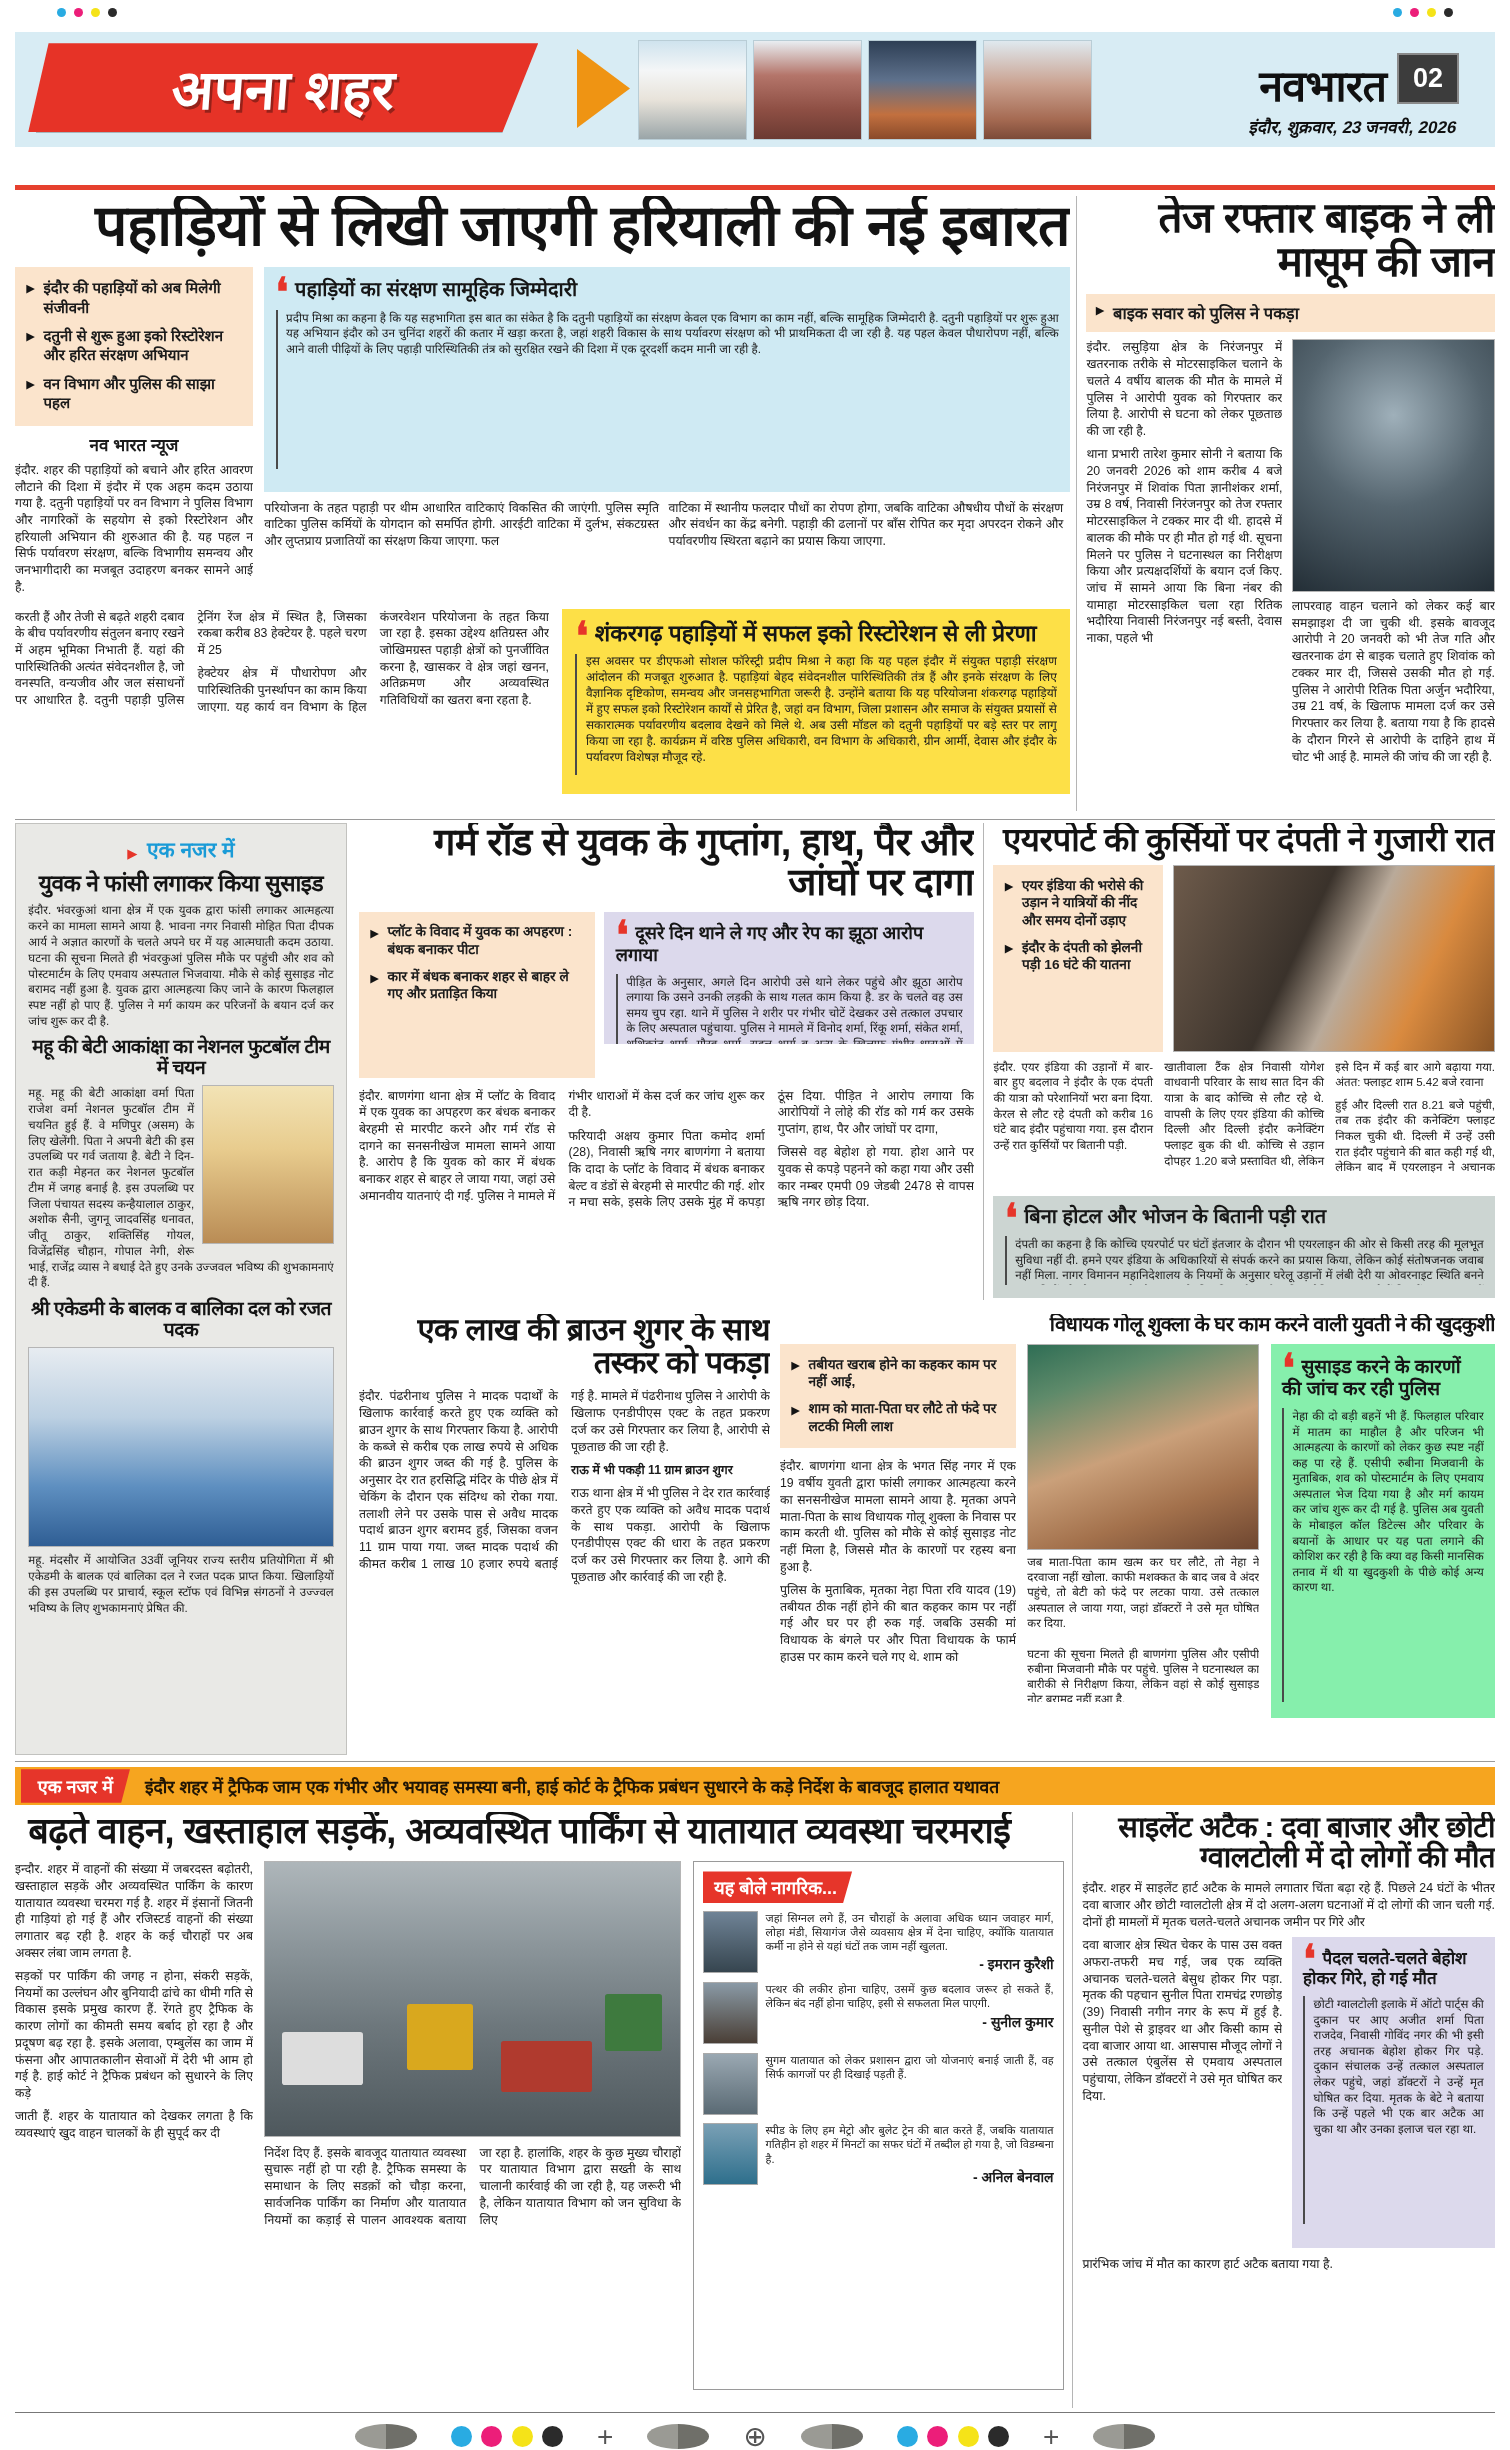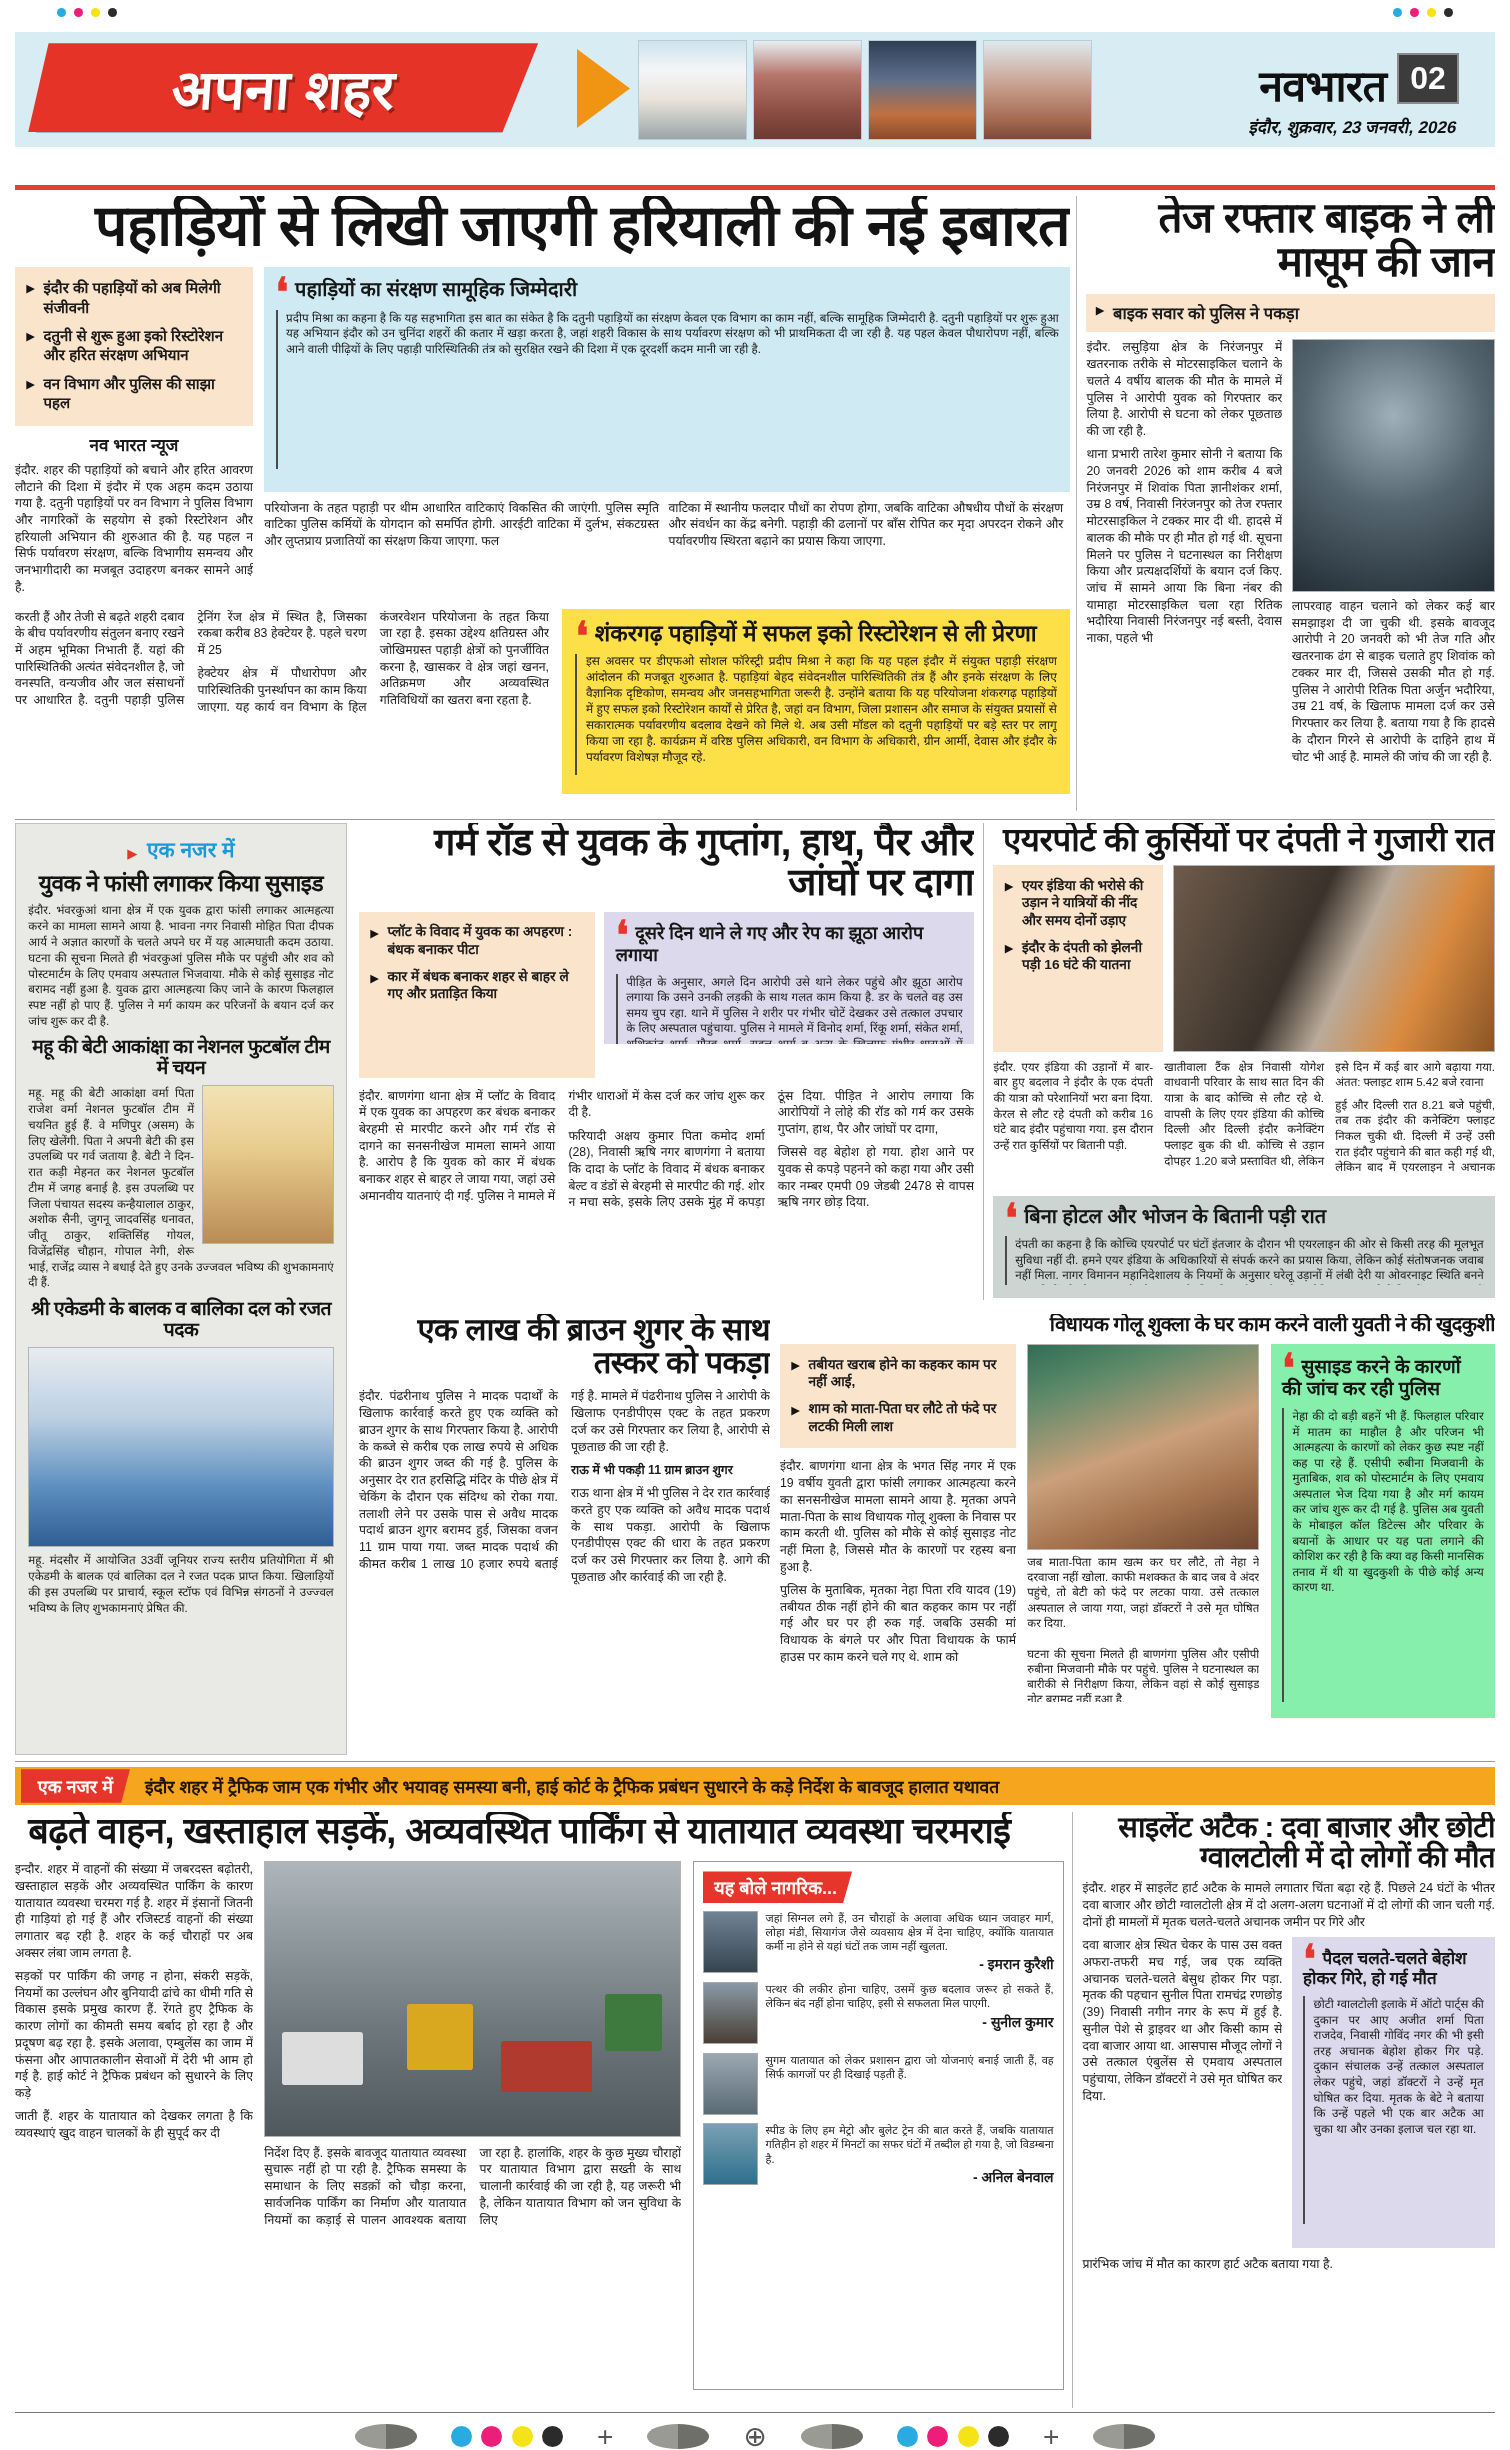--- a/index.html
+++ b/index.html
@@ -31,21 +31,21 @@
             display:flex; align-items:center; justify-content:center; }
   .banner span { color:#fff; font-size:55px; font-weight:800; text-shadow:2.8px 2.8px 0 rgba(0,0,0,.35); transform:skewX(-4deg); }
   .wedge { position:absolute; left:562px; top:17px; width:53px; height:79px; background:#ef9413; clip-path:polygon(0 0,100% 50%,0 100%); }
   .mphoto { position:absolute; top:7.6px; width:109px; height:100px; border:0.9px solid #b9cdd6; }
   .mp1 { left:623px; background:linear-gradient(180deg,#cfe3ee,#f4f6f7 30%,#e8e3da 60%,#9aa5a8); }
   .mp2 { left:738px; background:linear-gradient(180deg,#e9eef2,#b4756a 35%,#8e4f44 70%,#6b3a32); }
   .mp3 { left:853px; background:linear-gradient(180deg,#2e3f55,#5e718c 40%,#c2703f 75%,#8a4a2a); }
   .mp4 { left:968px; background:linear-gradient(180deg,#dfe9ef,#c9a08e 45%,#a56a52 80%,#7c4a38); }
   .paper { position:absolute; right:109px; top:22.7px; font-size:43px; font-weight:800; color:#101010; letter-spacing:-0.9px; }
   .pagebox { position:absolute; right:36px; top:21px; width:62px; height:51px; background:#3c3c3c; border:2.8px solid #8a8a8a;
-             color:#fff; font-size:32px; font-weight:700; display:flex; align-items:center; justify-content:center; }
+             color:#fff; font-size:27px; font-weight:700; display:flex; align-items:center; justify-content:center; }
   .dateline { position:absolute; right:38px; top:83px; font-size:17px; font-weight:700; transform:skewX(-12deg); color:#111; }
   .redrule { position:absolute; left:15px; top:185px; width:1480px; height:4.7px; background:#e6402e; }
 
   
   .points-box { background:#fbe4cc; padding:11.3px 11.3px 3.8px; }
   .points-box li { list-style:none; display:flex; gap:8.5px; font-weight:700; font-size:15px; line-height:1.28; margin-bottom:9.4px; text-align:left; }
   .points-box.sm li { font-size:13.7px; }
   .tri { color:#141414; font-size:11.3px; padding-top:2.8px; flex:0 0 auto; }
   .qmark { color:#e6352a; font-weight:800; font-size:40px; line-height:.4; vertical-align:-9.4px; margin-right:6.6px; font-family:"DejaVu Serif",serif; }
   .boxtitle { font-weight:800; font-size:19px; line-height:1.18; margin-bottom:7.6px; color:#161616; }

